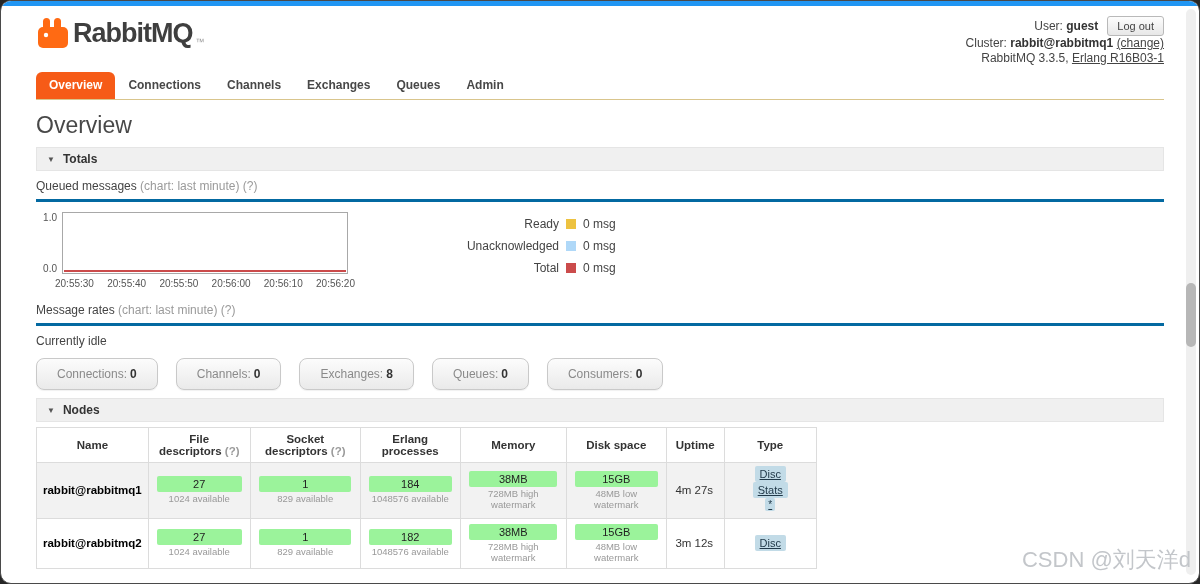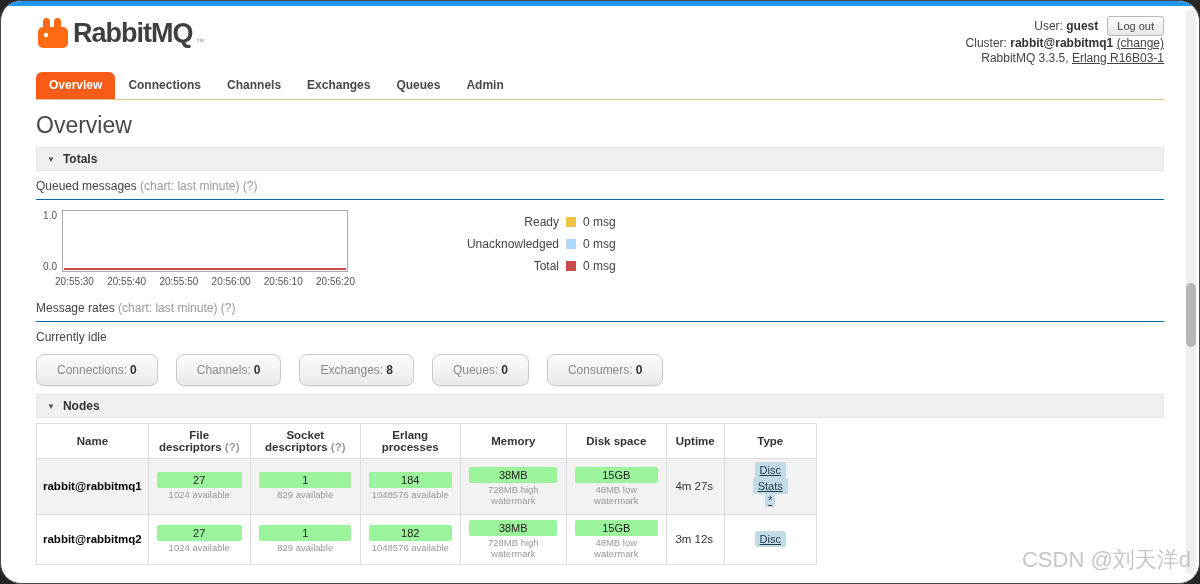--- a/index.html
+++ b/index.html
@@ -7,21 +7,21 @@
   body {
     width: 1200px; height: 584px;
     background: #262626;
     font-family: "Liberation Sans", sans-serif;
     position: relative;
     overflow: hidden;
   }
   .page {
     position: absolute; inset: 0;
     background: #fff;
-    border-radius: 21px;
+    border-radius: 11px;
     border: 1px solid #4a4a4a;
     overflow: hidden;
   }
   .topline { height: 5px; background: #2196f3; }
   .content { padding: 0 35px; }
 
   
   .header { display: flex; justify-content: space-between; align-items: flex-start; padding-top: 7px; }
   .logo { display: flex; align-items: center; gap: 3px; margin-top: 3px; }
   .logo-text { font-size: 27px; font-weight: bold; color: #3f3f3f; letter-spacing: -1px; }
@@ -47,21 +47,21 @@
   
   .section-bar {
     background: #f0f0f0; border: 1px solid #e5e5e5;
     padding: 4px 10px; margin-top: 8px;
     font-size: 12px; font-weight: bold; color: #333;
     display: flex; align-items: center; gap: 8px; cursor: pointer;
   }
   .tri { font-size: 8px; color: #555; }
 
   
-  .subheading { font-size: 12px; color: #444; padding: 8px 0 6px; border-bottom: 1px solid #0369a1; }
+  .subheading { font-size: 12px; color: #444; padding: 8px 0 6px; border-bottom: 3px solid #0369a1; }
   .hint { color: #9a9a9a; }
   .help { color: #9a9a9a; cursor: pointer; }
   .plain-line { font-size: 12px; color: #444; padding: 8px 0 0; }
 
   
   .chart-row { display: flex; margin-top: 10px; }
   .ylabels { display: flex; flex-direction: column; justify-content: space-between; height: 62px; width: 26px; text-align: right; padding-right: 5px; font-size: 10px; color: #555; }
   .plot-col { display: flex; flex-direction: column; }
   .plot { width: 286px; height: 62px; border: 1px solid #a8a8a8; position: relative; background: #fff; }
   .plot-line { position: absolute; left: 1px; right: 1px; bottom: 1px; height: 2px; background: #cb4b4b; }

